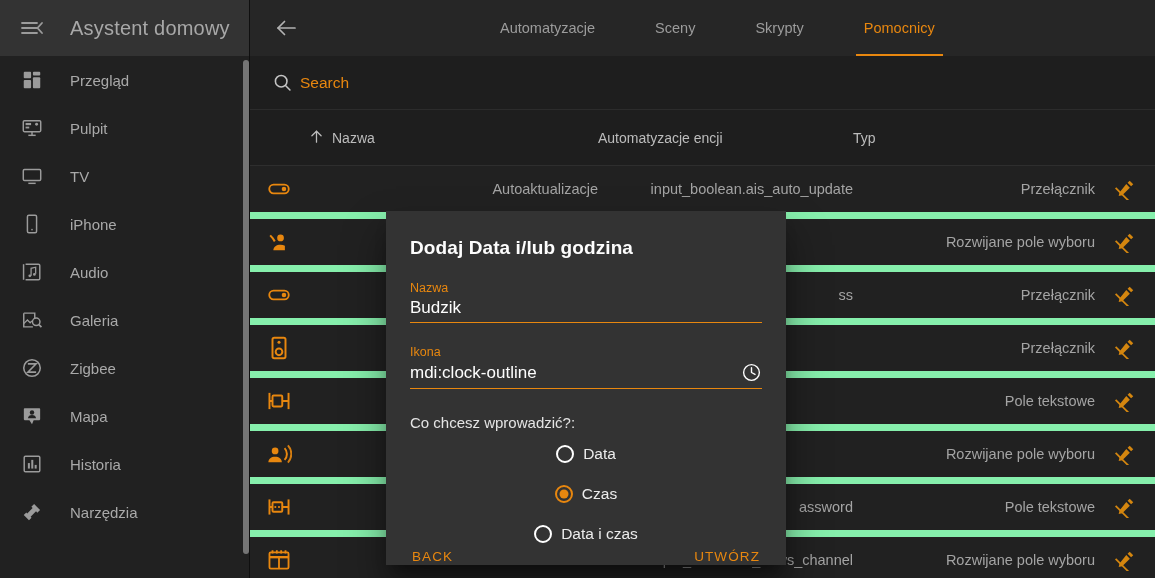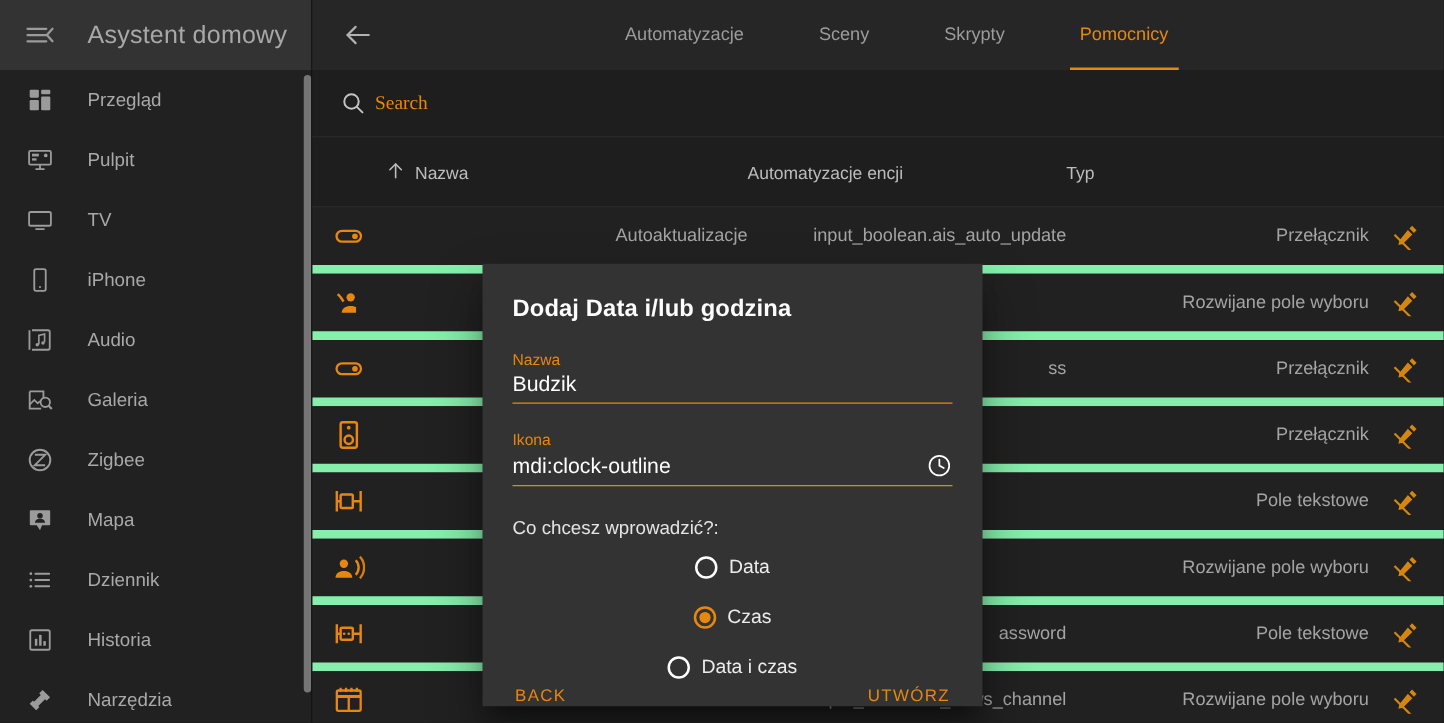--- a/index.html
+++ b/index.html
@@ -90,21 +90,21 @@
 
   #searchbar {
     height: 54px; background: #1e1e1e;
     display: flex; align-items: center; padding-left: 14px;
     border-bottom: 1px solid #2c2c2c;
   }
   #search-icon { width: 36px; display: flex; align-items: center; justify-content: center; color: #c4c4c4; }
   #search-input {
     background: transparent; border: none; outline: none;
     color: #e8870f; font-size: 15.5px;
-    font-family: Liberation Serif, serif;
+    font-family: Liberation Sans, sans-serif;
     width: 400px;
   }
   #search-input::placeholder { color: #e8870f; opacity: 1; }
 
   #table { position: relative; }
   .thead {
     height: 56px; display: flex; align-items: center;
     border-bottom: 1px solid #2e2e2e; background: #1e1e1e;
   }
   .row {
@@ -280,33 +280,20 @@
         <span class="side-icon">
           <svg width="22" height="22" viewBox="0 0 24 24" fill="currentColor">
             <path d="M4 3.5h16a.9.9 0 01.9.9v11.2a.9.9 0 01-.9.9h-6.2L12 21l-2.8-4.5H4a.9.9 0 01-.9-.9V4.4A.9.9 0 014 3.5z"></path>
             <circle cx="12" cy="8.2" r="2.4" fill="#212121"></circle>
             <path d="M7.6 14.5c0-2.3 2-3.6 4.4-3.6s4.4 1.3 4.4 3.6z" fill="#212121"></path>
           </svg>
         </span>
         <span class="side-label">Mapa</span>
       </div>
 
-      <div class="side-item">
-        <span class="side-icon">
-          <svg width="22" height="22" viewBox="0 0 24 24" fill="none" stroke="currentColor" stroke-width="1.7" stroke-linecap="round">
-            <circle cx="4" cy="6.5" r="1.2" fill="currentColor" stroke="none"></circle>
-            <circle cx="4" cy="12" r="1.2" fill="currentColor" stroke="none"></circle>
-            <circle cx="4" cy="17.5" r="1.2" fill="currentColor" stroke="none"></circle>
-            <line x1="8" y1="6.5" x2="20" y2="6.5"></line>
-              <line x1="8" y1="12" x2="20" y2="12"></line>
-              <line x1="8" y1="17.5" x2="20" y2="17.5"></line>
-          </svg>
-        </span>
-        <span class="side-label">Dziennik</span>
-      </div>
 
       <div class="side-item">
         <span class="side-icon">
           <svg width="22" height="22" viewBox="0 0 24 24" fill="none" stroke="currentColor" stroke-width="1.6">
             <rect x="3.5" y="3.5" width="17" height="17" rx="1.4"></rect>
             <rect x="7.5" y="11" width="2.2" height="6" fill="currentColor" stroke="none"></rect>
             <rect x="11.2" y="7.5" width="2.2" height="9.5" fill="currentColor" stroke="none"></rect>
             <rect x="14.9" y="13" width="2.2" height="4" fill="currentColor" stroke="none"></rect>
           </svg>
         </span>

